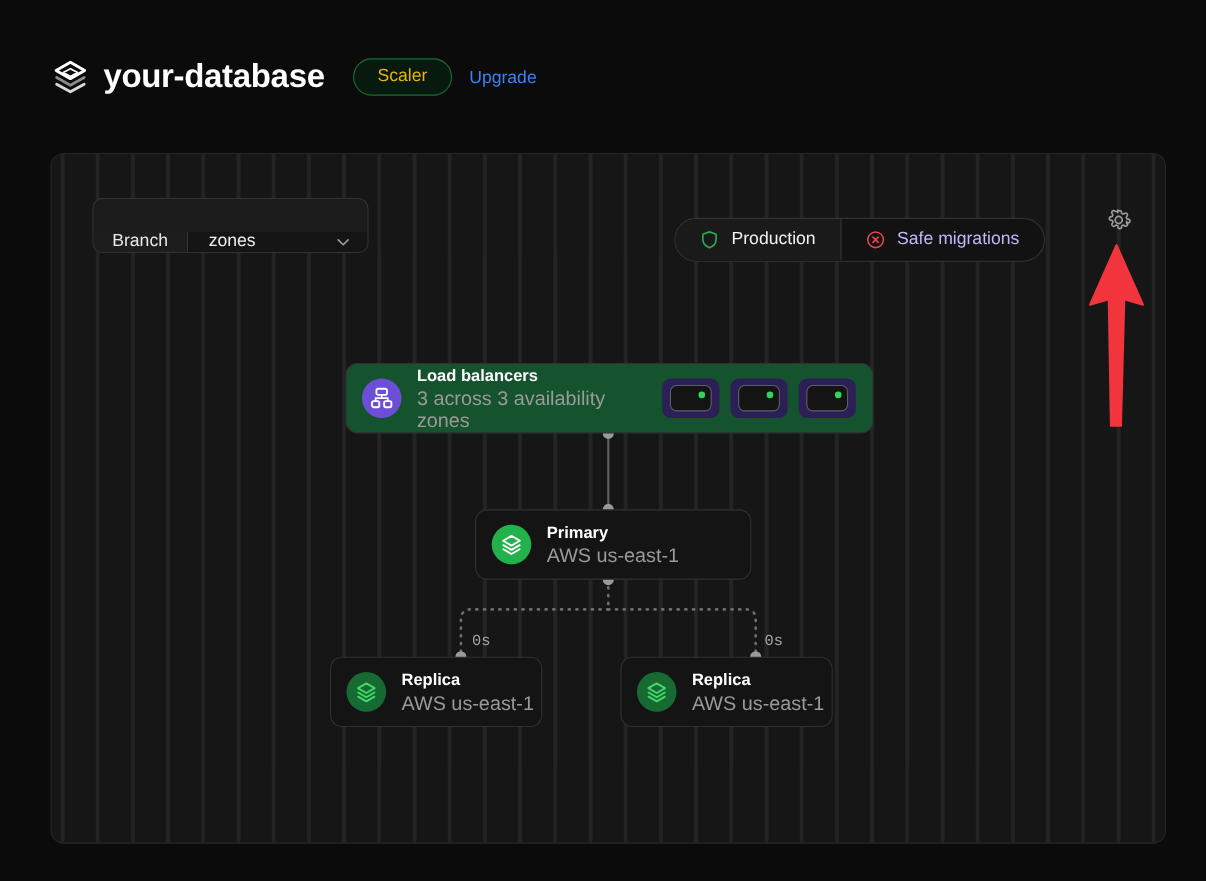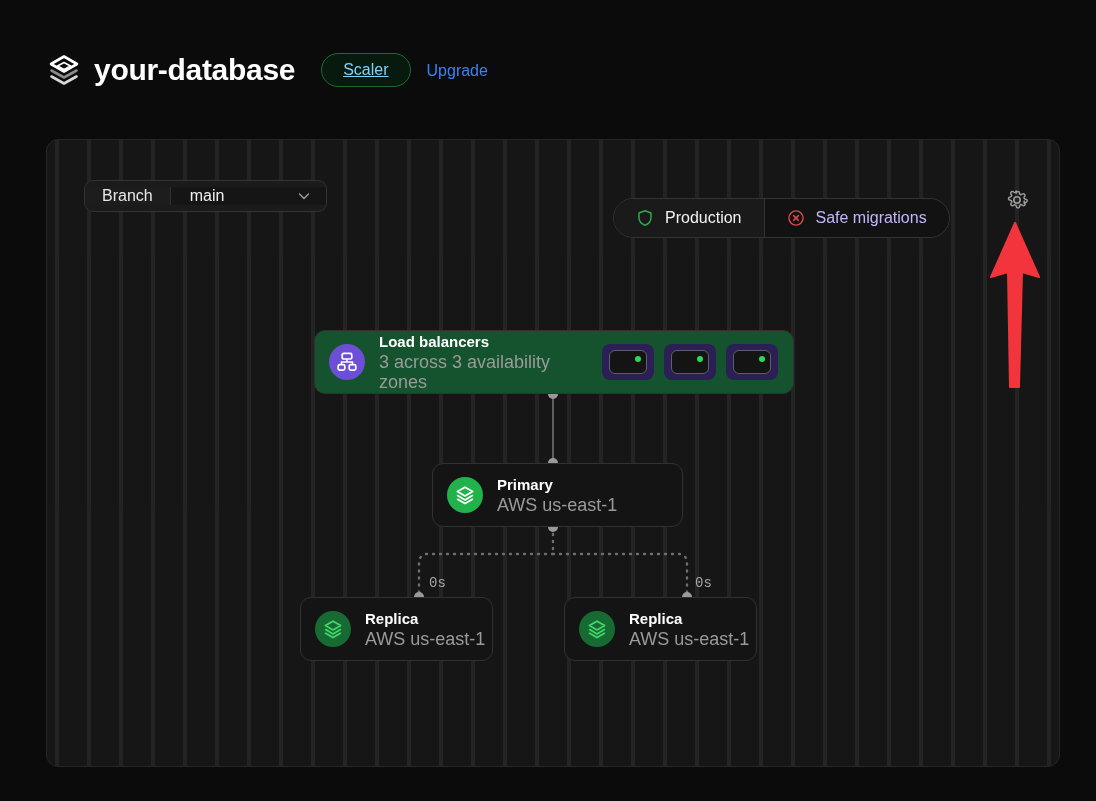--- a/index.html
+++ b/index.html
@@ -20,27 +20,26 @@
   }
   .logo-icon { width: 36px; height: 36px; display: block; margin-right: 12px; }
   .db-title {
     font-size: 30px; font-weight: bold; color: #ffffff;
     letter-spacing: -0.3px; line-height: 36px;
     margin-right: 26px;
   }
   .plan-badge {
     border: 1px solid #1d6b33;
     background: #081a0e;
-    color: #7dd3fc;
+    color: #eab308;
     border-radius: 999px;
     font-size: 16px;
     padding: 7px 21px 8px;
     line-height: 17px;
     margin-right: 16px;
-    text-decoration: underline;
   }
   .upgrade-link {
     color: #3b82f6; font-size: 16px; line-height: 17px;
     text-decoration: none;
   }
 
   
   .panel {
     position: absolute; left: 46px; top: 139px;
     width: 1014px; height: 628px;
@@ -64,22 +63,22 @@
       linear-gradient(to bottom, transparent 0px, transparent 1px, transparent 2px);
   }
 
   
   .toolbar {
     position: absolute; left: 0; top: 0; width: 100%;
     height: 122px;
   }
   .branch-group {
     position: absolute; left: 37px; top: 40px;
-    display: flex; align-items: center;
-    height: 32px;
+    display: flex; align-items: flex-end;
+    height: 50px;
     border: 1px solid #333333;
     border-radius: 9px;
     background: #1b1b1b;
     overflow: hidden;
   }
   .branch-label {
     display: flex; align-items: center; justify-content: center;
     padding: 0 17px;
     font-size: 16px; color: #e8e8e8;
     background: #1d1d1d;
@@ -220,21 +219,21 @@
   </div>
 
   <div class="panel">
     <div class="grid-dots"></div>
 
     <div class="toolbar">
 
       <div class="branch-group">
         <span class="branch-label">Branch</span>
         <span class="branch-value">
-          <span>main</span>
+          <span>zones</span>
           <span>
             <svg class="chev" viewBox="0 0 16 16" fill="none" aria-hidden="true">
               <path d="M3.5 6 L8 10.5 L12.5 6" stroke="#9a9a9a" stroke-width="1.5" stroke-linecap="round" stroke-linejoin="round"></path>
             </svg>
           </span>
         </span>
       </div>
 
       <div class="status-group">
         <div class="status-pill active">

